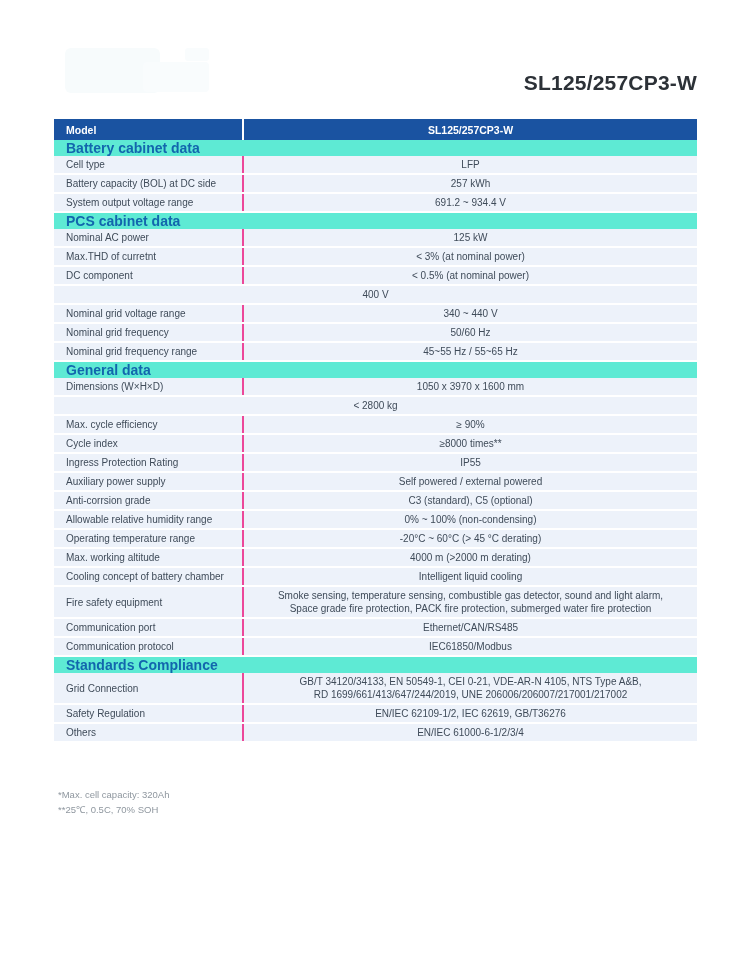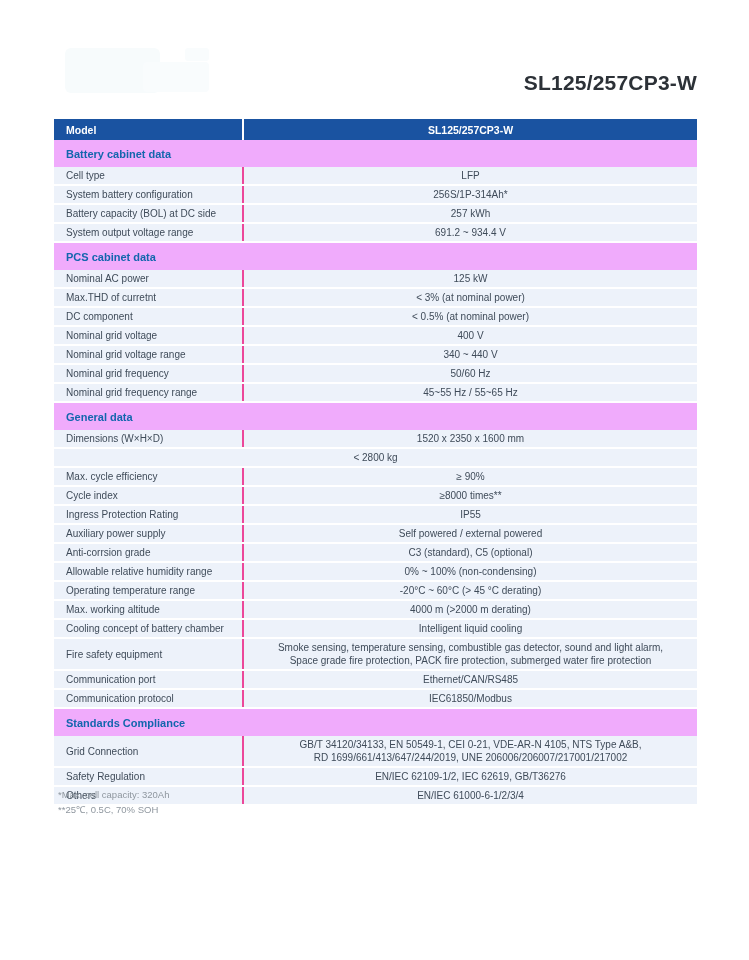--- a/index.html
+++ b/index.html
@@ -37,24 +37,24 @@
   }
   .thead .model-cell {
     width:176px; padding-left:12px;
     display:flex; align-items:center;
     border-right:2px solid #ffffff;
   }
   .thead .model-value-cell {
     flex:1; display:flex; align-items:center; justify-content:center;
   }
   .section-title {
-    height:27px; display:flex; align-items:center;
+    height:16px; display:flex; align-items:center;
     padding-left:12px;
-    color:#1266ad; font-size:11px; font-weight:bold;
-    background:#f0abfc;
+    color:#1266ad; font-size:14px; font-weight:bold;
+    background:#5eead4;
   }
   .spec-row {
     display:flex; margin-bottom:2px;
     min-height:17px;
     font-size:10px; color:#3f4b59;
   }
   .spec-row .label {
     width:176px; padding-left:12px;
     background:#edf2fa;
     display:flex; align-items:center;
@@ -91,26 +91,20 @@
   </div>
   <div id="table-body">
       <div class="section-title">Battery cabinet data</div>
       <div class="spec-row">
         <div class="label">Cell type</div>
         <div class="value">
           <div>LFP</div>
         </div>
       </div>
       <div class="spec-row">
-        <div class="label">System battery configuration</div>
-        <div class="value">
-          <div>256S/1P-314Ah*</div>
-        </div>
-      </div>
-      <div class="spec-row">
         <div class="label">Battery capacity (BOL) at DC side</div>
         <div class="value">
           <div>257 kWh</div>
         </div>
       </div>
       <div class="spec-row">
         <div class="label">System output voltage range</div>
         <div class="value">
           <div>691.2 ~ 934.4 V</div>
         </div>
@@ -128,21 +122,20 @@
           <div>&lt; 3%  (at nominal power)</div>
         </div>
       </div>
       <div class="spec-row">
         <div class="label">DC component</div>
         <div class="value">
           <div>&lt; 0.5%  (at nominal power)</div>
         </div>
       </div>
       <div class="spec-row">
-        <div class="label">Nominal grid voltage</div>
         <div class="value">
           <div>400 V</div>
         </div>
       </div>
       <div class="spec-row">
         <div class="label">Nominal grid voltage range</div>
         <div class="value">
           <div>340 ~ 440 V</div>
         </div>
       </div>
@@ -155,21 +148,21 @@
       <div class="spec-row">
         <div class="label">Nominal grid frequency range</div>
         <div class="value">
           <div>45~55 Hz / 55~65 Hz</div>
         </div>
       </div>
       <div class="section-title">General data</div>
       <div class="spec-row">
         <div class="label">Dimensions (W×H×D)</div>
         <div class="value">
-          <div>1520 x 2350 x 1600 mm</div>
+          <div>1050 x 3970 x 1600 mm</div>
         </div>
       </div>
       <div class="spec-row">
         <div class="value">
           <div>&lt; 2800 kg</div>
         </div>
       </div>
       <div class="spec-row">
         <div class="label">Max. cycle efficiency</div>
         <div class="value">

